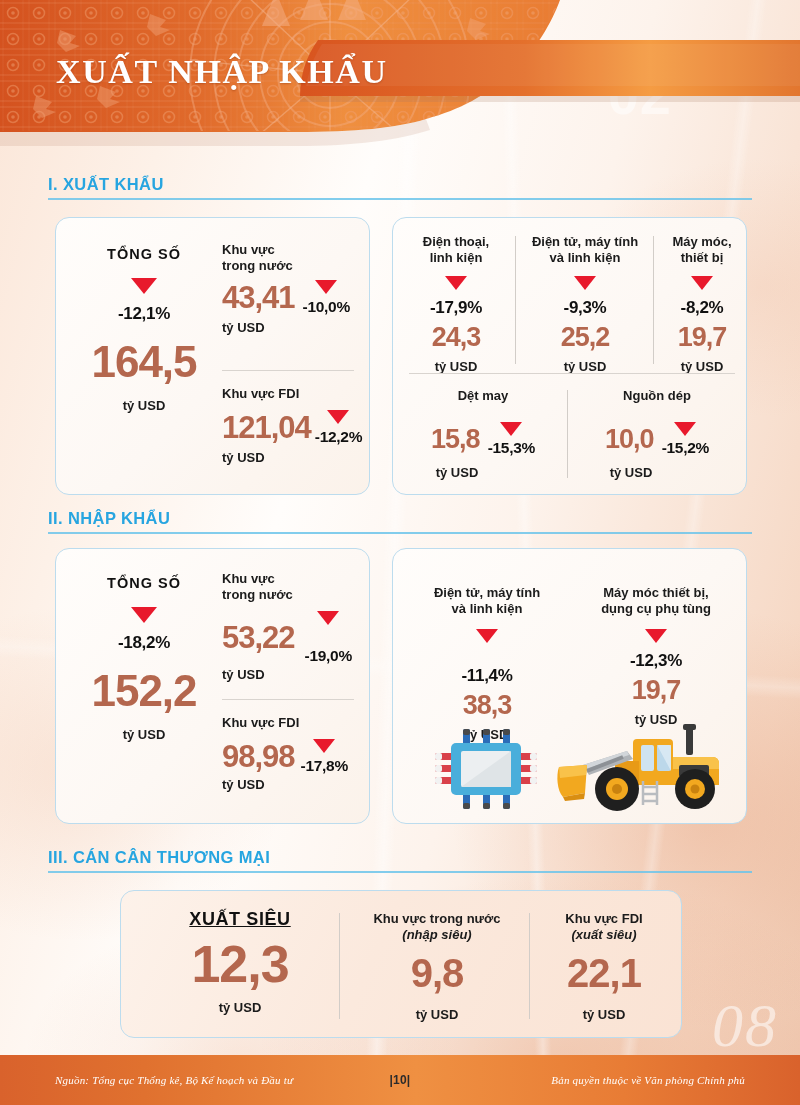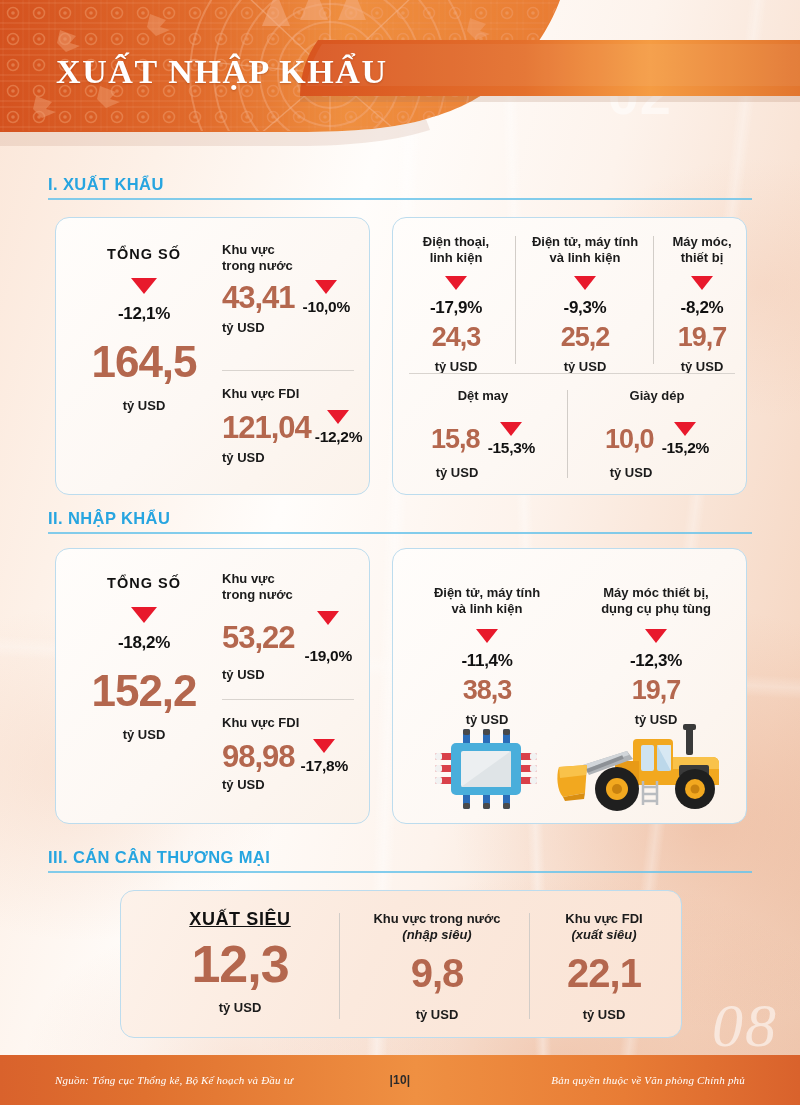--- a/index.html
+++ b/index.html
@@ -260,21 +260,21 @@
         <div class="col" style="margin-left:8px;">
           <div class="arrow sm"></div>
           <div class="pct sm" style="margin-top:3px;">-15,3%</div>
         </div>
       </div>
       <div class="unit" style="margin-top:8px;margin-right:52px;">tỷ USD</div>
     </div>
     <div class="vdiv" style="position:absolute;left:174px;top:172px;height:88px;"></div>
 
     <div class="col" style="position:absolute;left:186px;top:170px;width:156px;">
-      <div class="lbl">Giày dép</div>
+      <div class="lbl">Nguồn dép</div>
       <div class="row" style="margin-top:18px;">
         <div class="num md">10,0</div>
         <div class="col" style="margin-left:8px;">
           <div class="arrow sm"></div>
           <div class="pct sm" style="margin-top:3px;">-15,2%</div>
         </div>
       </div>
       <div class="unit" style="margin-top:8px;margin-right:52px;">tỷ USD</div>
     </div>
   </div>
@@ -319,21 +319,21 @@
       </div>
       <div class="unit" style="margin-top:2px;">tỷ USD</div>
     </div>
   </div>
 
   <div class="card" style="left:392px;top:548px;width:355px;height:276px;">
     <div class="col" style="position:absolute;left:14px;top:36px;width:160px;">
       <div class="lbl center" style="white-space:pre-line;">Điện tử, máy tính
 và linh kiện</div>
       <div class="arrow sm" style="margin-top:12px;"></div>
-      <div class="pct" style="margin-top:8px;">-11,4%</div>
+      <div class="pct" style="margin-top:23px;">-11,4%</div>
       <div class="num md" style="margin-top:6px;">38,3</div>
       <div class="unit" style="margin-top:8px;">tỷ USD</div>
     </div>
 
     <div class="col" style="position:absolute;left:182px;top:36px;width:162px;">
       <div class="lbl center" style="white-space:pre-line;">Máy móc thiết bị,
 dụng cụ phụ tùng</div>
       <div class="arrow sm" style="margin-top:12px;"></div>
       <div class="pct" style="margin-top:8px;">-12,3%</div>
       <div class="num md" style="margin-top:6px;">19,7</div>

